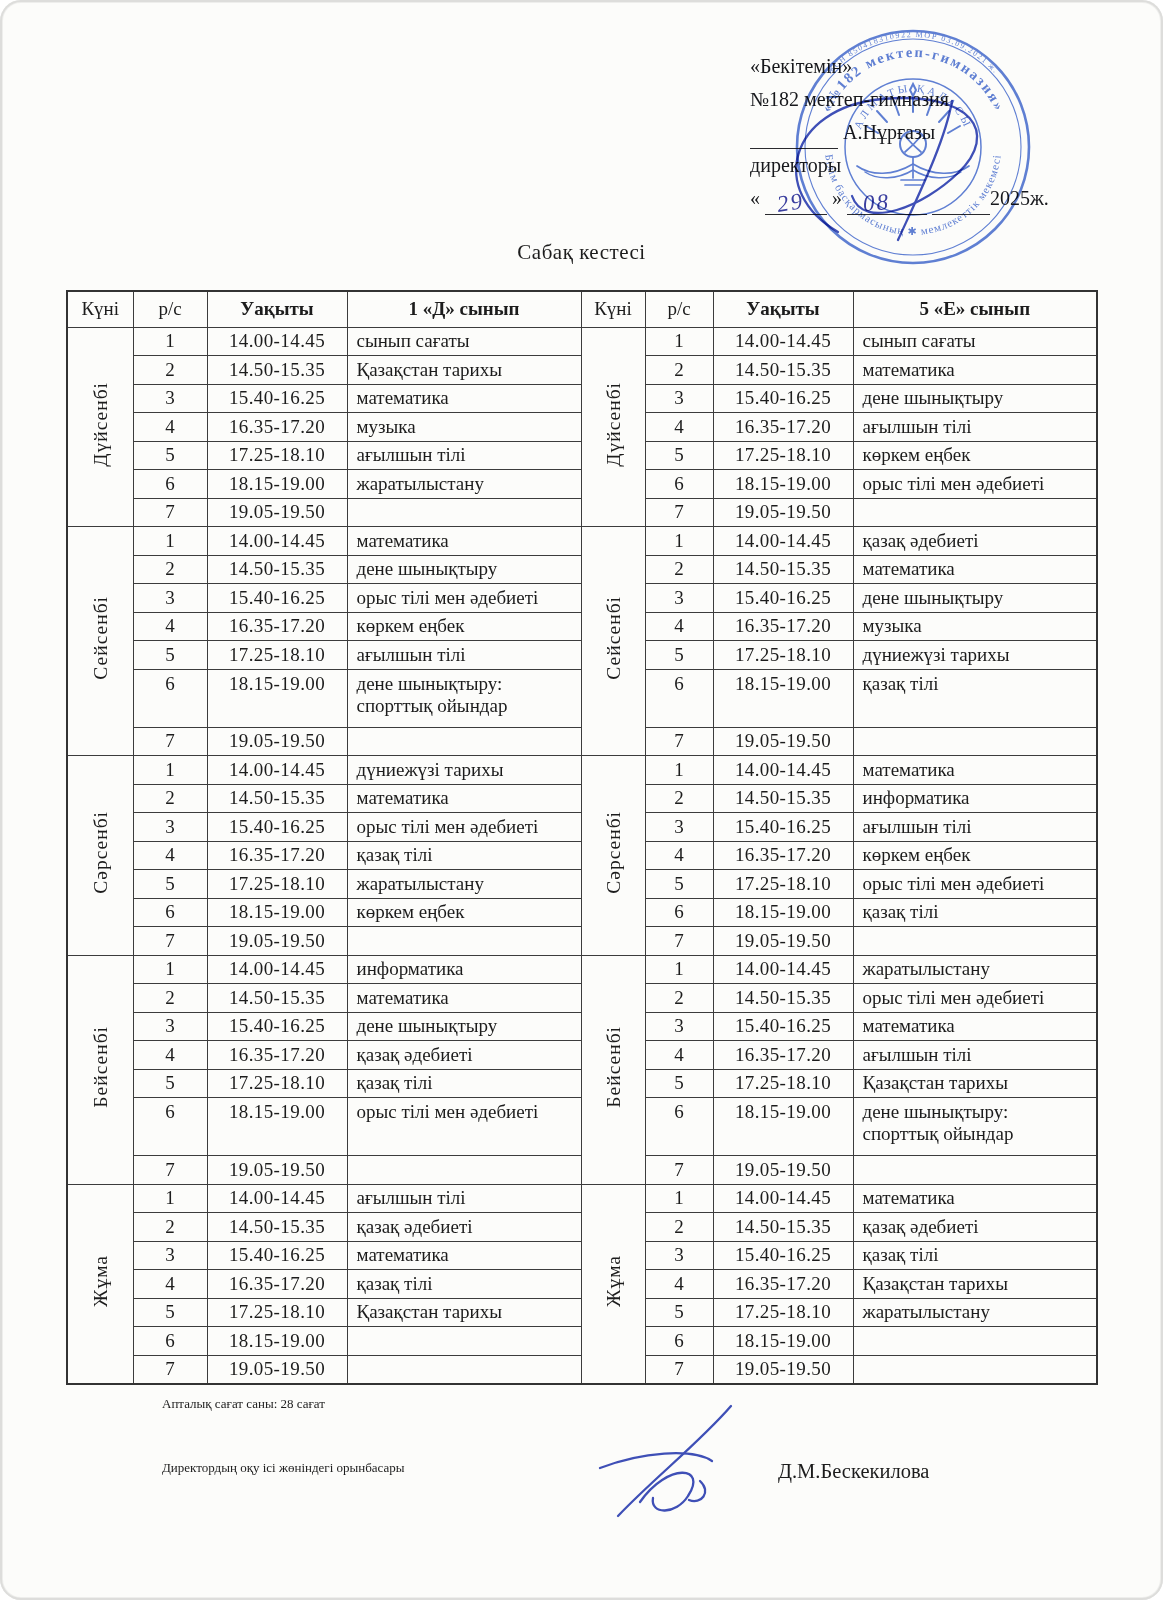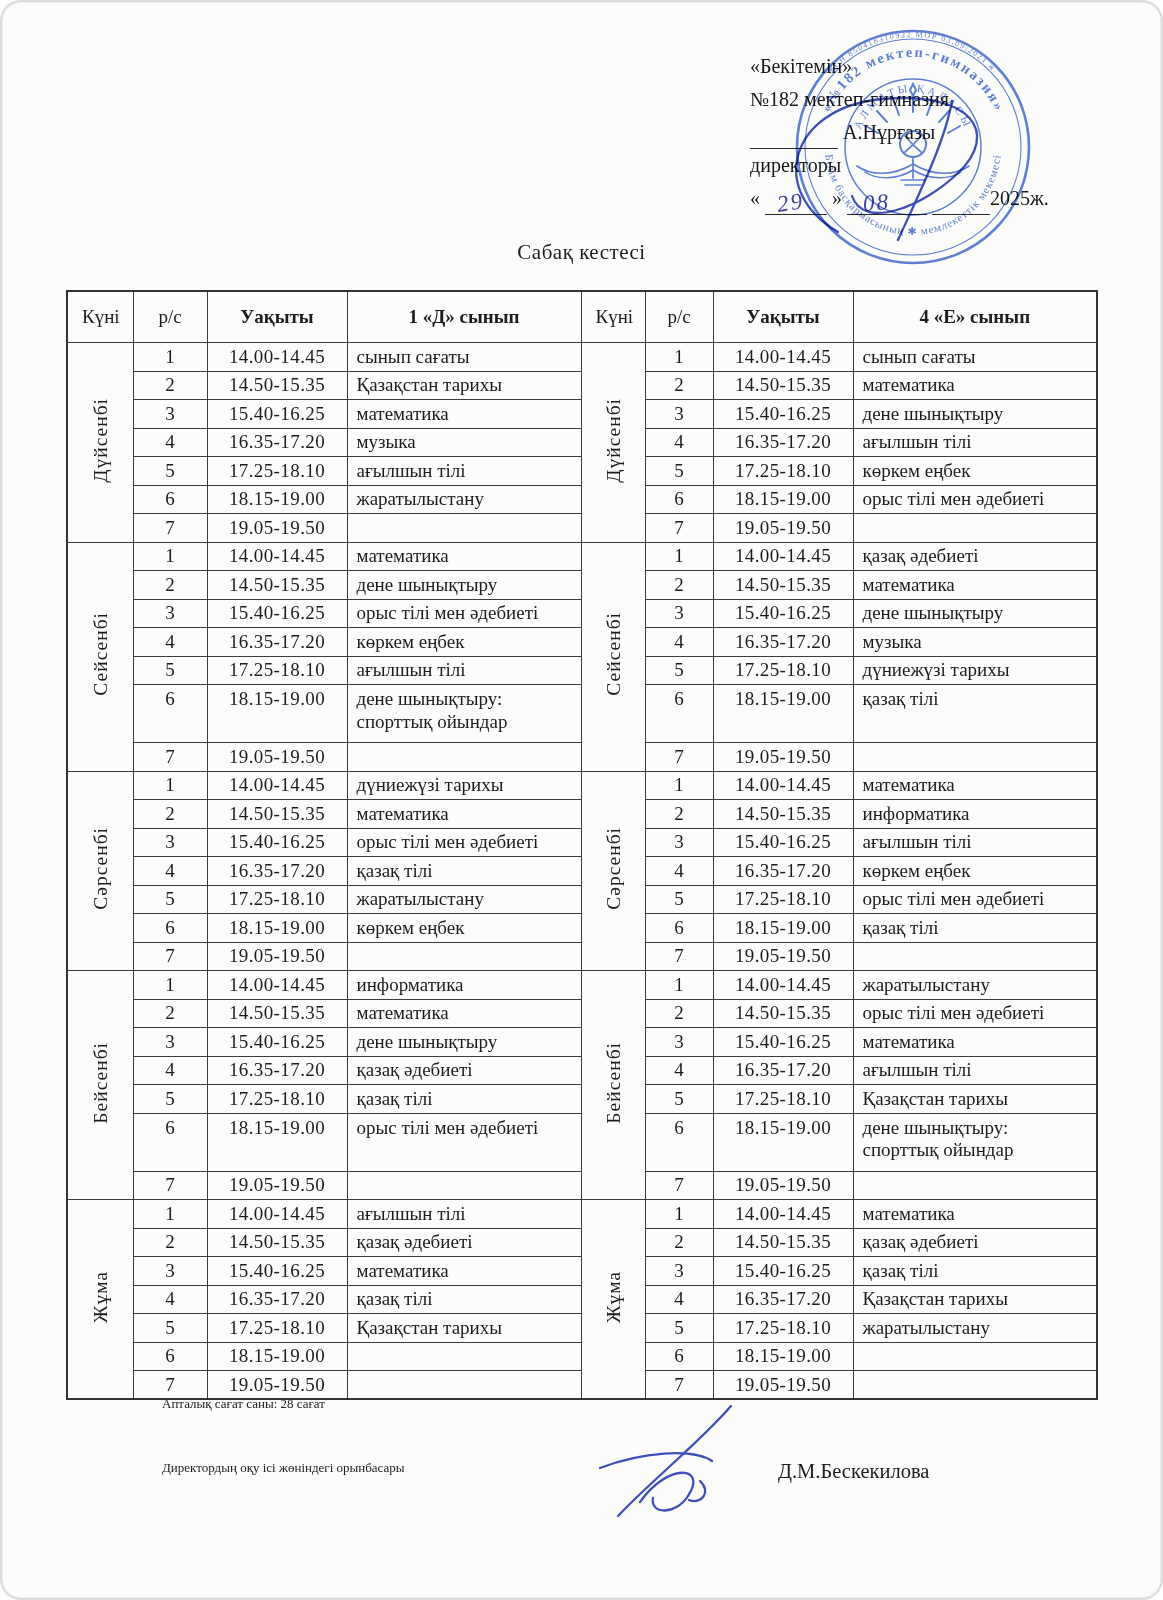--- a/index.html
+++ b/index.html
@@ -26,21 +26,21 @@
   .st-top{font-size:14.5px;letter-spacing:2px;font-weight:bold;}
   .st-in{font-size:11px;letter-spacing:3px;}
   .st-bot{font-size:11px;letter-spacing:1px;}
   
   .title{position:absolute;left:0;right:0;top:240px;text-align:center;font-size:21px;letter-spacing:.5px;z-index:2;}
   
   .tt-wrap{position:absolute;left:66px;top:290px;z-index:2;}
   table.tt{border-collapse:collapse;table-layout:fixed;width:1030px;border:2px solid #333;}
   .tt th,.tt td{border:1px solid #3c3c3c;font-size:19px;line-height:1.18;color:#1c1c1c;overflow:hidden;}
   .tt thead tr{height:36px;}
-  .tt th{font-weight:normal;padding:14px;}
+  .tt th{font-weight:normal;padding:6px;}
   .tt th.b{font-weight:bold;}
   .tt tbody tr{height:28.5px;}
   .tt tbody tr.tall{height:58px;}
   td.num{text-align:center;}
   td.time{text-align:center;letter-spacing:.4px;}
   td.subj{text-align:left;padding:0 4px 0 9px;white-space:pre-line;}
   td.day{text-align:center;vertical-align:middle;}
   tr.tall td.num,tr.tall td.time,tr.tall td.subj{vertical-align:top;padding-top:3px;}
   .vert{display:inline-block;writing-mode:vertical-rl;transform:rotate(180deg);font-size:19.5px;letter-spacing:1px;}
   
@@ -115,21 +115,21 @@
       </colgroup>
       <thead>
         <tr>
           <th>Күні</th>
           <th>р/с</th>
           <th class="b">Уақыты</th>
           <th class="b">1 «Д» сынып</th>
           <th>Күні</th>
           <th>р/с</th>
           <th class="b">Уақыты</th>
-          <th class="b">4 «Е» сынып</th>
+          <th class="b">5 «Е» сынып</th>
         </tr>
       </thead>
       <tbody id="tt-body">
           <tr>
             <td class="day" rowspan="7"><div class="vert">Дүйсенбі</div></td>
             <td class="num">1</td>
             <td class="time">14.00-14.45</td>
             <td class="subj">сынып сағаты</td>
             <td class="day" rowspan="7"><div class="vert">Дүйсенбі</div></td>
             <td class="num">1</td>

